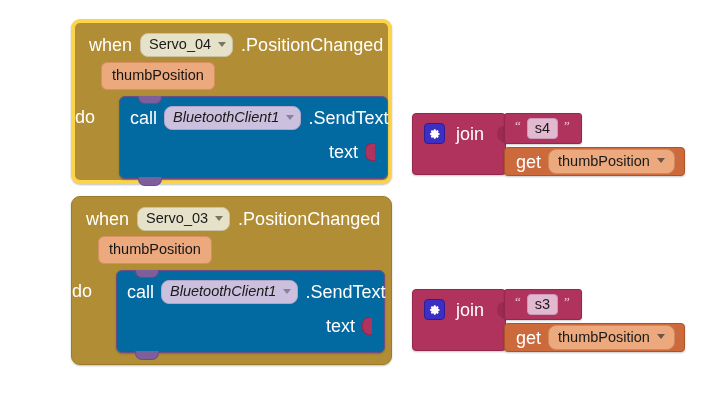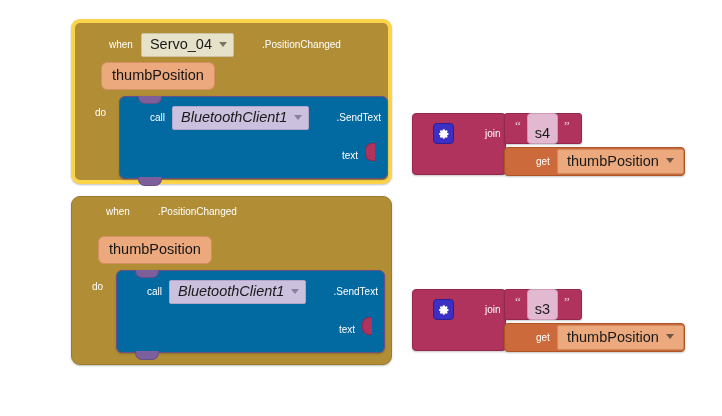--- a/index.html
+++ b/index.html
@@ -8,25 +8,24 @@
     background:#ffffff;
     font-family:"Liberation Sans", sans-serif;
     overflow:hidden;
     position:relative;
   }
   .canvas{position:absolute;inset:0;}
 
   
   .lbl{
     color:#ffffff;
-    font-size:10px;
+    font-size:18px;
     line-height:1;
     white-space:nowrap;
     user-select:none;
-    margin-left:20px;
   }
 
   
   .event{
     position:absolute;
     background:#b18e35;
     border-radius:9px;
     box-sizing:border-box;
   }
   .event.selected{
@@ -43,42 +42,42 @@
     position:absolute;
     left:14px;top:10px;
     display:flex;align-items:center;gap:8px;
   }
 
   
   .field{
     display:inline-flex;align-items:center;gap:6px;
     background:#e6e2ca;
     border:1px solid #c9c3a4;
-    border-radius:2px;
+    border-radius:8px;
     padding:2px 6px 3px 8px;
     color:#1a1a1a;
     font-size:14.5px;
     line-height:1.15;
   }
   .field.purple{
     background:#cbc0dd;
     border:1px solid #b3a5c9;
     font-style:italic;
   }
   .field.plain-tan{
     background:#eba97d;
     border:1px solid #cf8a5e;
     color:#1a1a1a;
     padding:3px 9px 4px 9px;
   }
   .field.lilac{
     background:#e3b9d2;
     border:1px solid #c89ab6;
     color:#1a1a1a;
-    padding:11px 7px 2px 7px;
+    padding:1px 7px 2px 7px;
     border-radius:4px;
   }
   .caret{
     width:0;height:0;
     border-left:4px solid transparent;
     border-right:4px solid transparent;
     border-top:5px solid #7a7560;
     display:inline-block;
     margin-left:1px;
   }
@@ -153,21 +152,21 @@
   
   .join{
     position:absolute;
     background:#b0335e;
     border:1px solid #93274c;
     border-radius:4px;
     box-sizing:border-box;
     box-shadow:0 1px 2px rgba(0,0,0,.22);
   }
   .join-inner{
-    position:absolute;left:20px;top:9px;
+    position:absolute;left:11px;top:9px;
     display:flex;align-items:center;gap:11px;
   }
   .txtblk{
     position:absolute;
     background:#b0335e;
     border:1px solid #93274c;
     border-radius:3px;
     box-sizing:border-box;
     display:flex;align-items:center;gap:6px;
     padding:0 10px;
@@ -270,20 +269,24 @@
     <span class="field plain-tan">
       <span>thumbPosition</span>
       <span class="caret dark"></span>
     </span>
   </div>
 
   <div class="event plain" style="left:71px;top:196px;width:321px;height:169px;">
 
     <div class="ev-head">
       <span class="lbl">when</span>
+      <span class="field">
+        <span>Servo_03</span>
+        <span class="caret"></span>
+      </span>
       <span class="lbl">.PositionChanged</span>
     </div>
 
     <div class="ev-param" style="top:39px;">
       <span class="param-chip">thumbPosition</span>
     </div>
 
     <div class="do-lbl lbl" style="top:85px;">do</div>
 
     <div class="call" style="left:44px;top:73px;width:269px;height:83px;">

